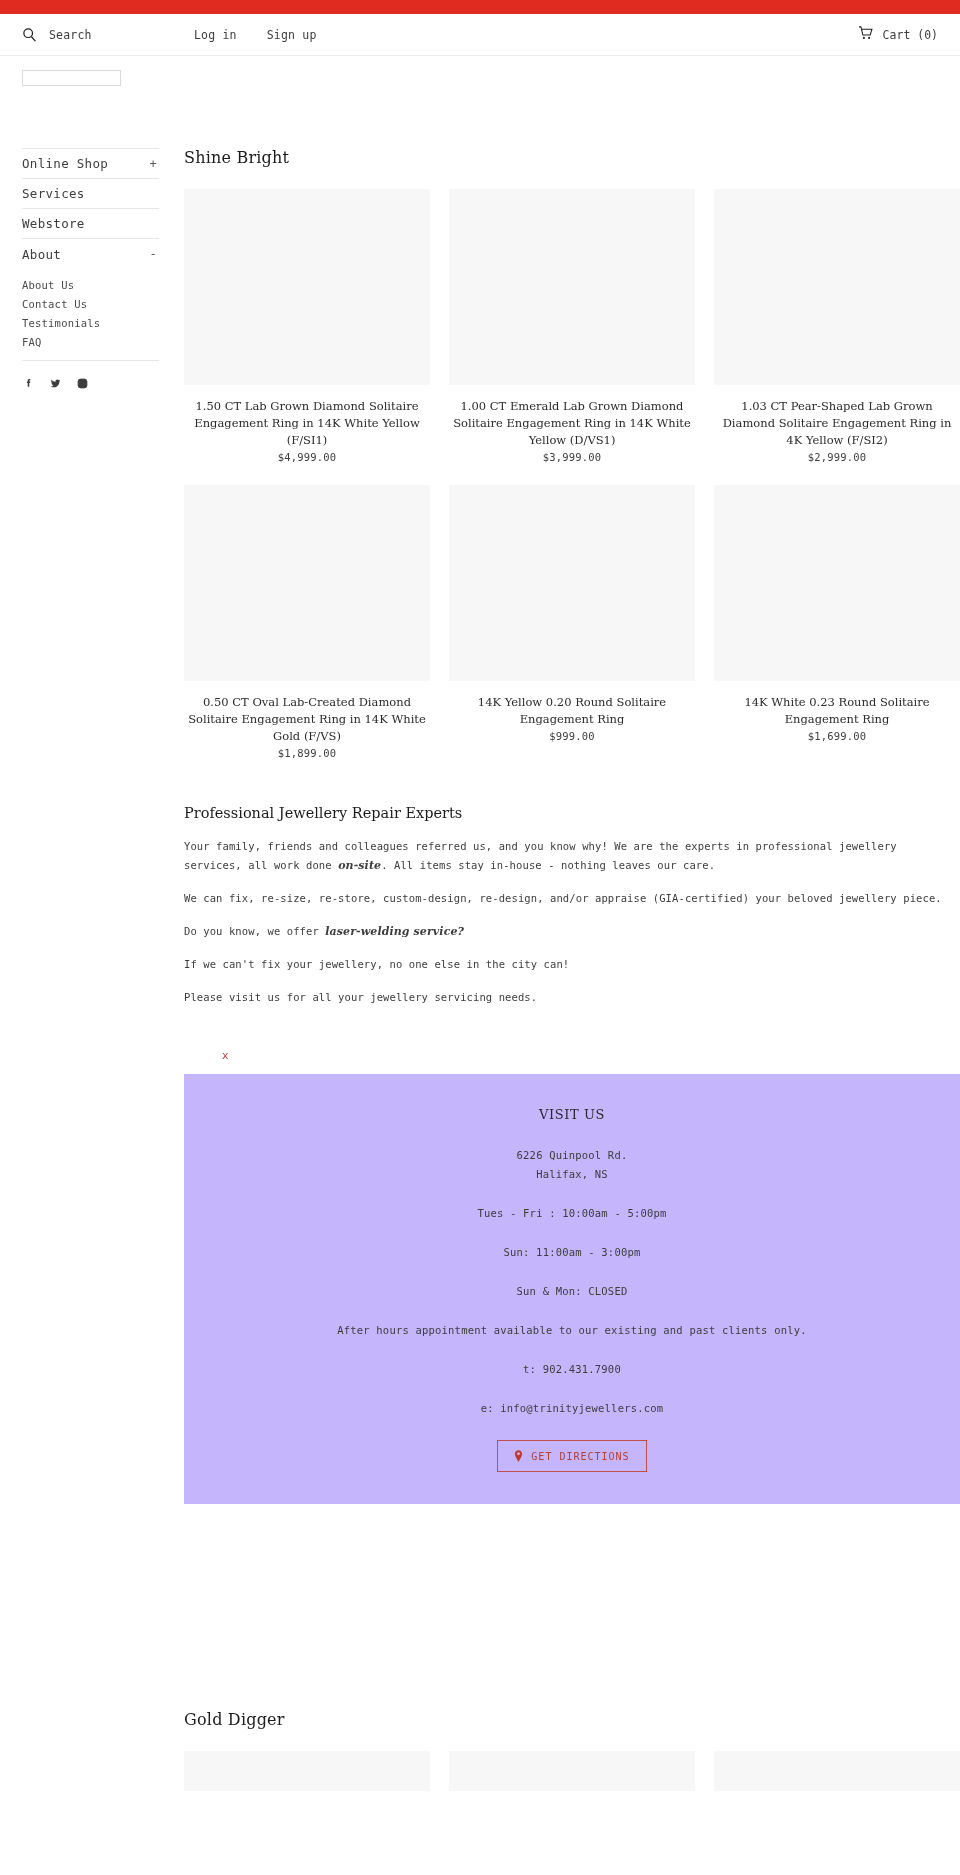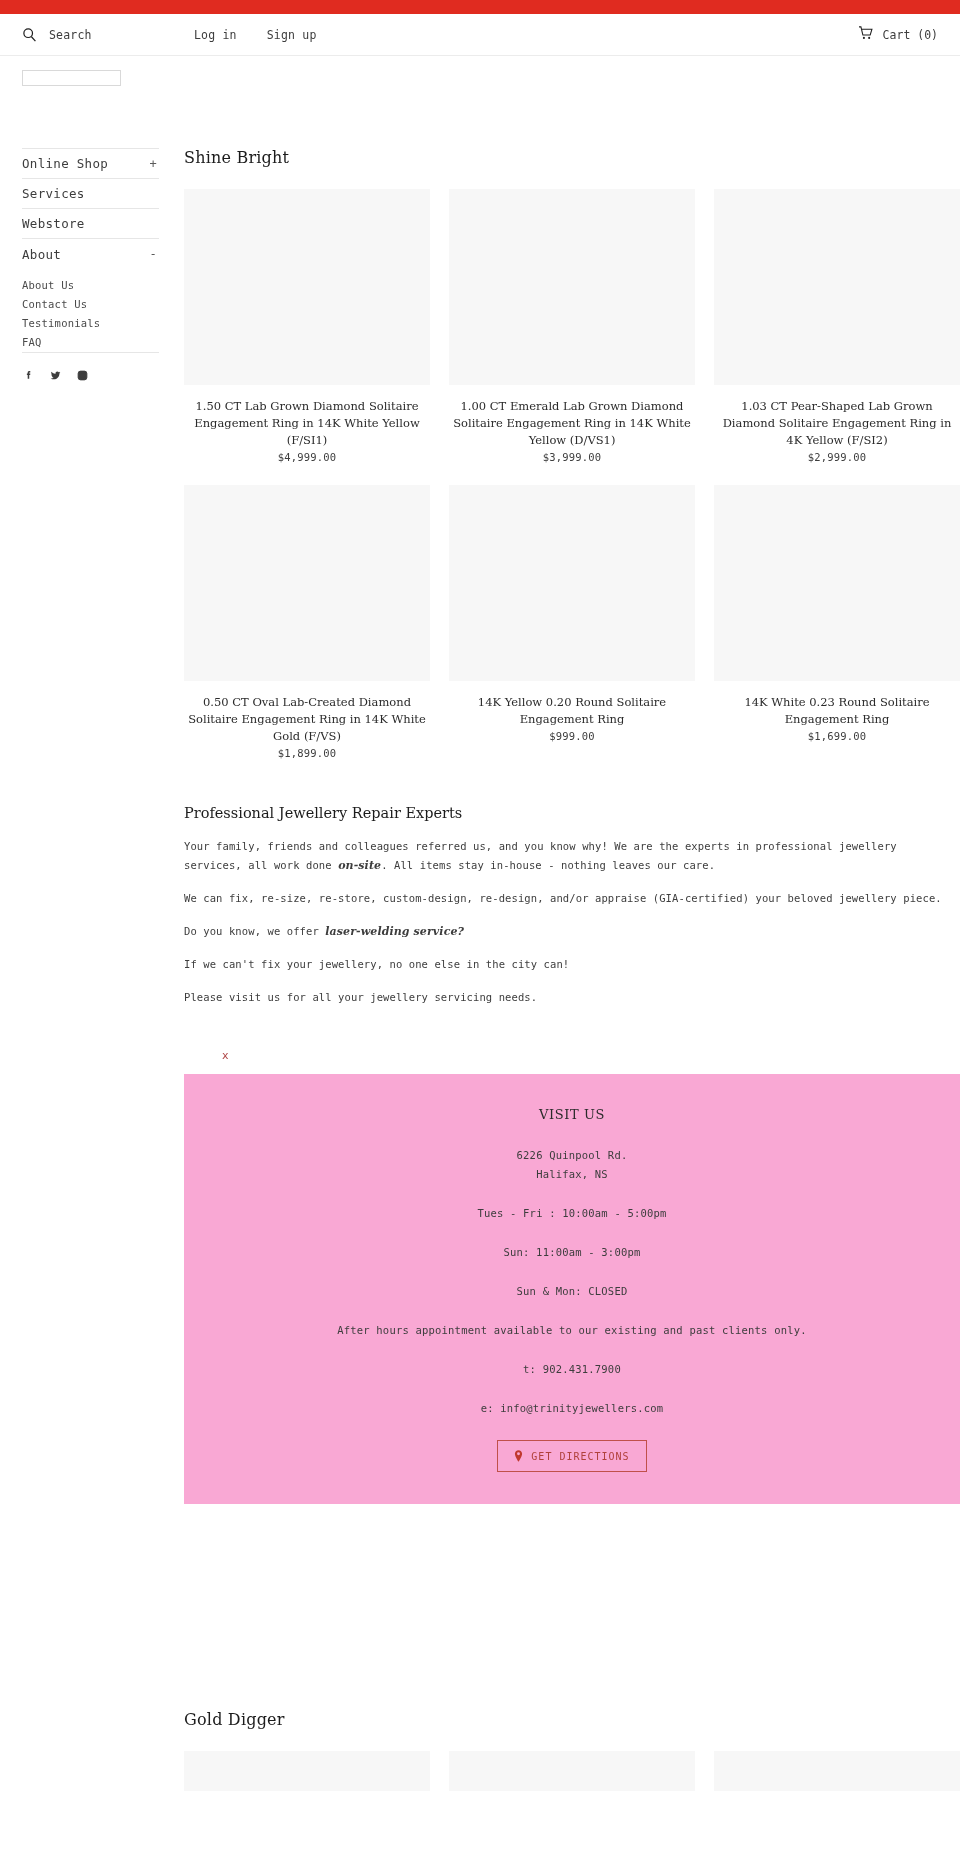--- a/index.html
+++ b/index.html
@@ -71,21 +71,21 @@
     justify-content: space-between;
     height: 30px;
     border-bottom: 1px solid #e6e6e6;
     font-size: 12.5px;
     color: #3d3d3d;
     letter-spacing: .3px;
     cursor: pointer;
   }
   .nav-item .nav-label { font-size: 12.5px; }
   .nav-item .nav-toggle { font-size: 12px; color: #5a5a5a; padding-right:2px; }
-  .sub-nav { padding-top: 7px; border-bottom: 1px solid #e6e6e6; width:137px; }
+  .sub-nav { padding-top: 7px; border-bottom: 1px solid #e6e6e6; width:137px; padding-bottom: 8px;}
   .sub-item {
     font-size: 10.5px;
     color: #4a4a4a;
     line-height: 19px;
     letter-spacing: .2px;
     cursor: pointer;
   }
   .social-row {
     display: flex; gap: 14px;
     padding-top: 16px;
@@ -165,21 +165,21 @@
   }
   .broken-img .glyph {
     display:inline-block;
     font-family: "DejaVu Sans", sans-serif;
     color:#b14a4a;
     font-size: 11px;
   }
 
   
   .visit-box {
-    background: #f9a8d4;
+    background: #c4b5fd;
     padding: 33px 20px 32px 20px;
     text-align: center;
   }
   .visit-heading {
     font-family: "DejaVu Serif", serif;
     font-size: 13px;
     color: #2b2b2b;
     margin: 0 0 24px 0;
     letter-spacing: .6px;
     font-weight: 400;

